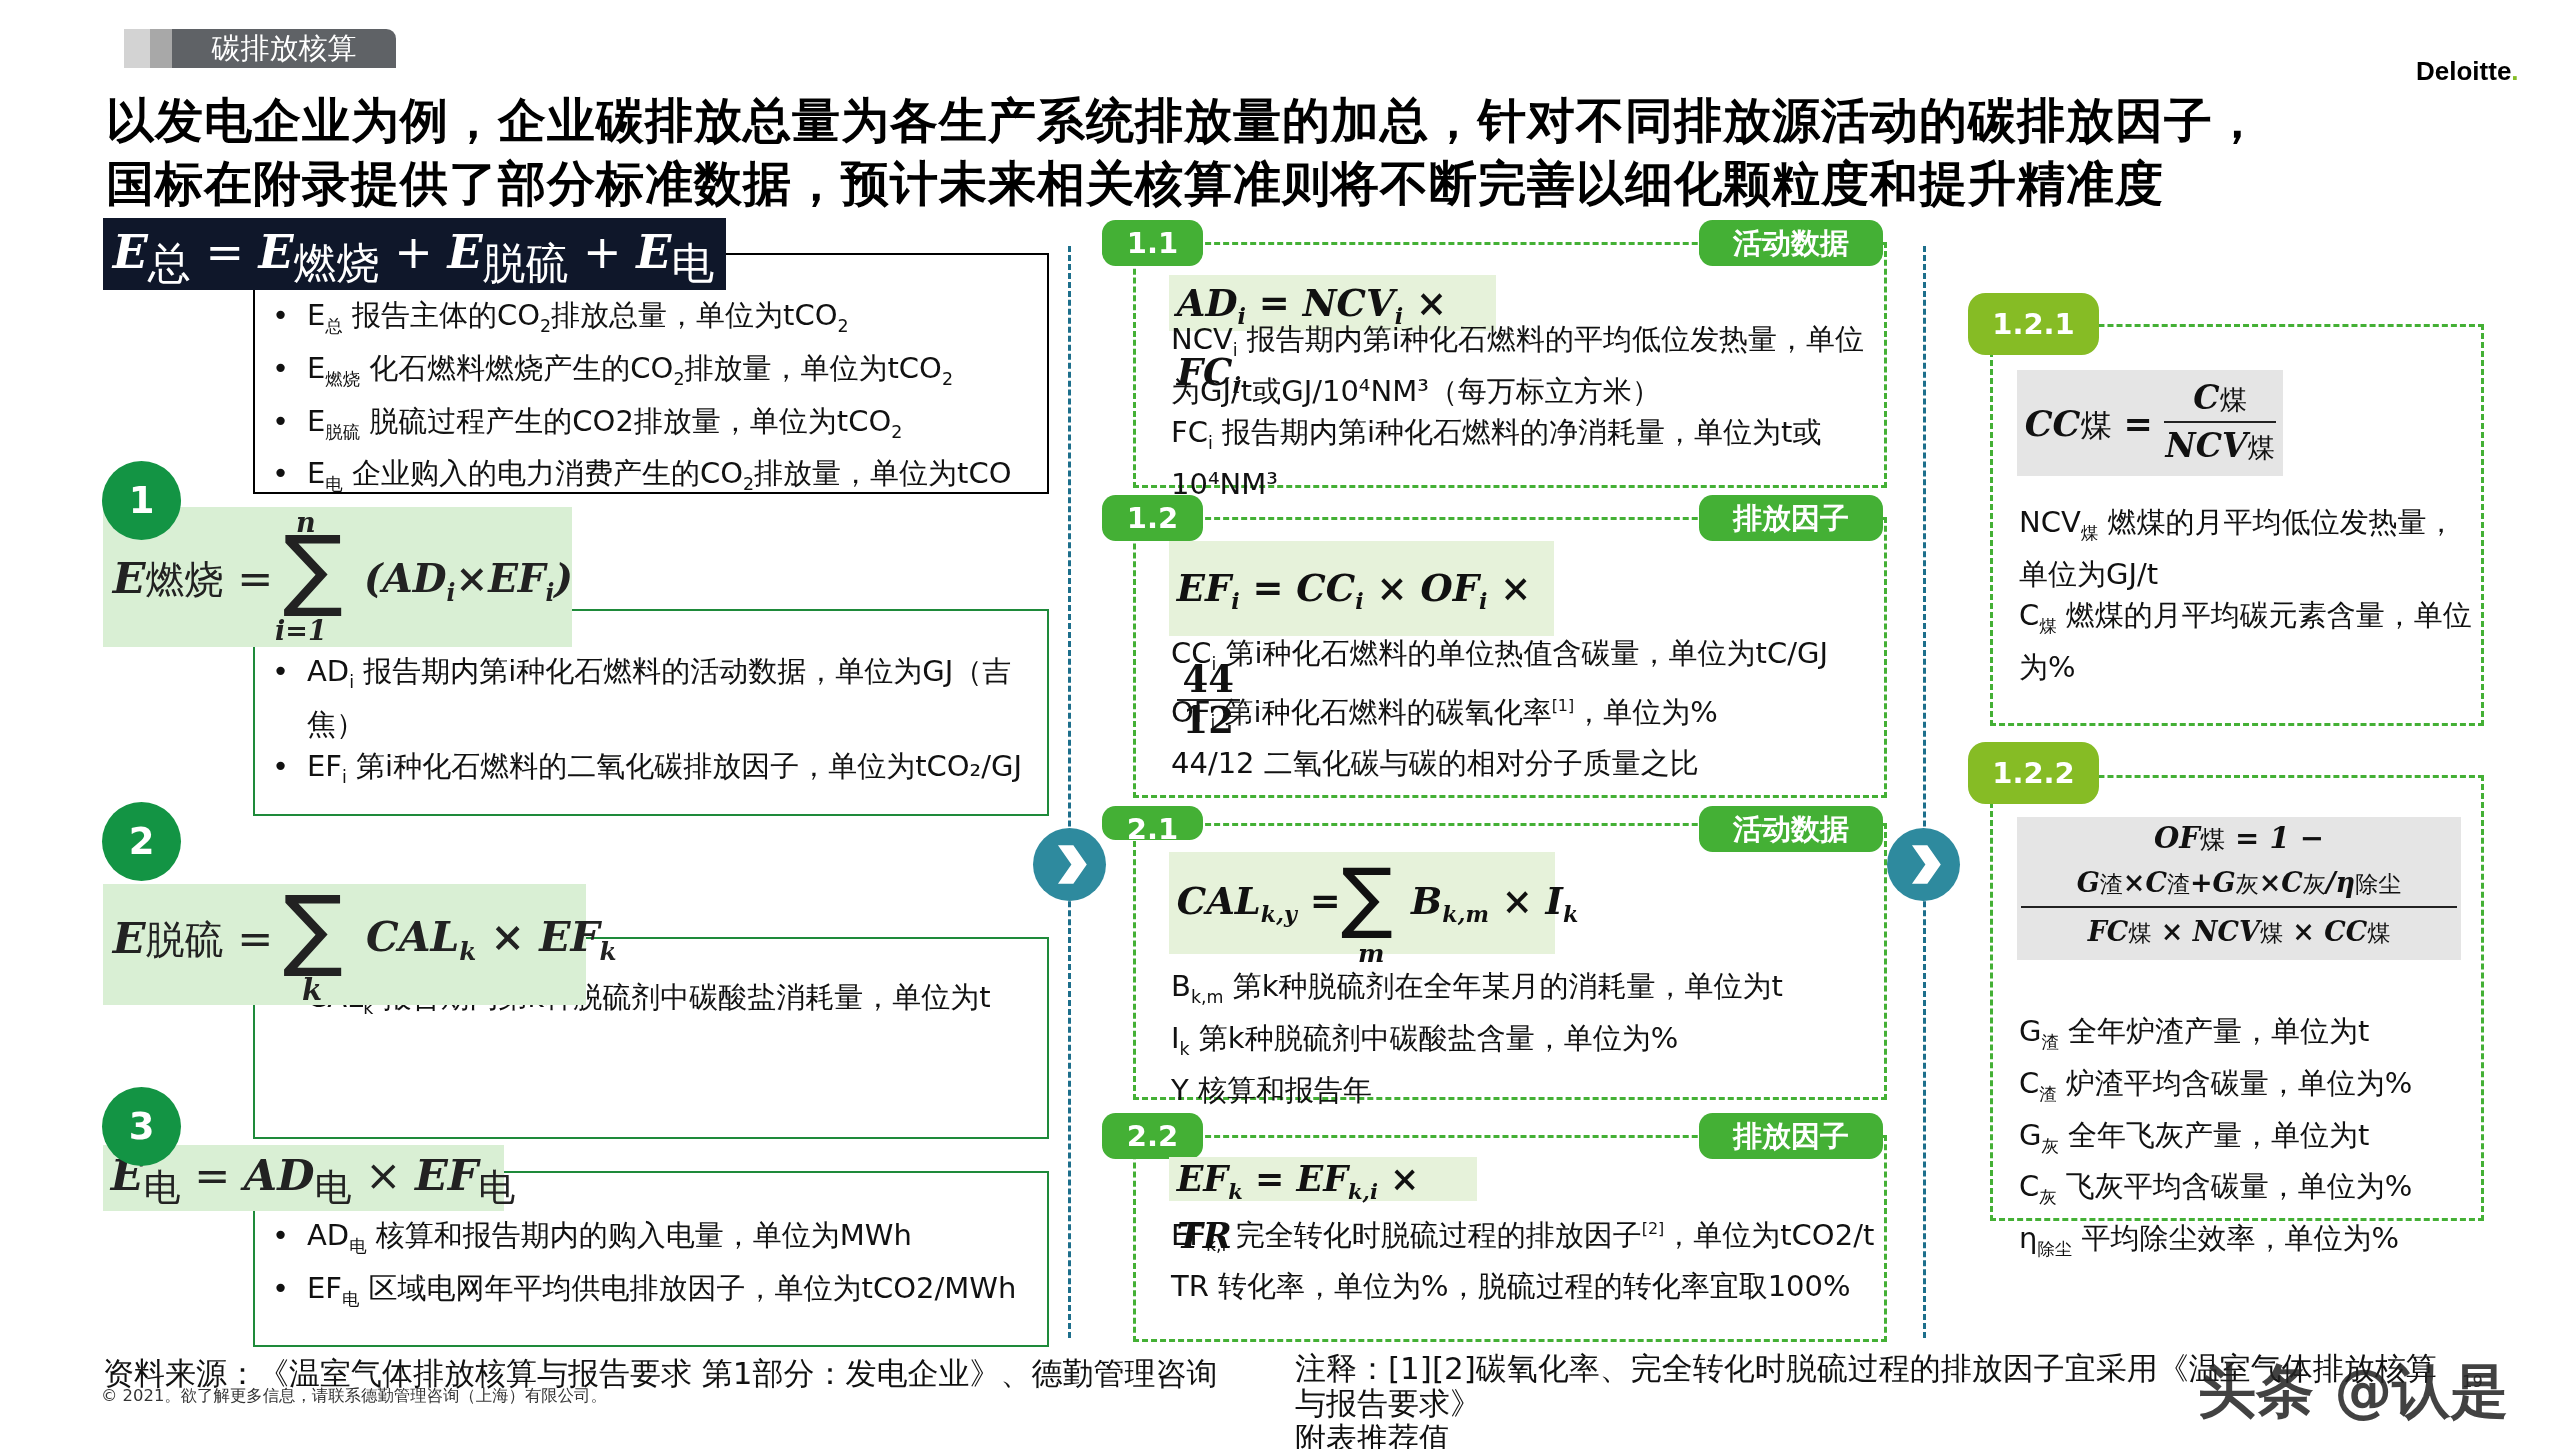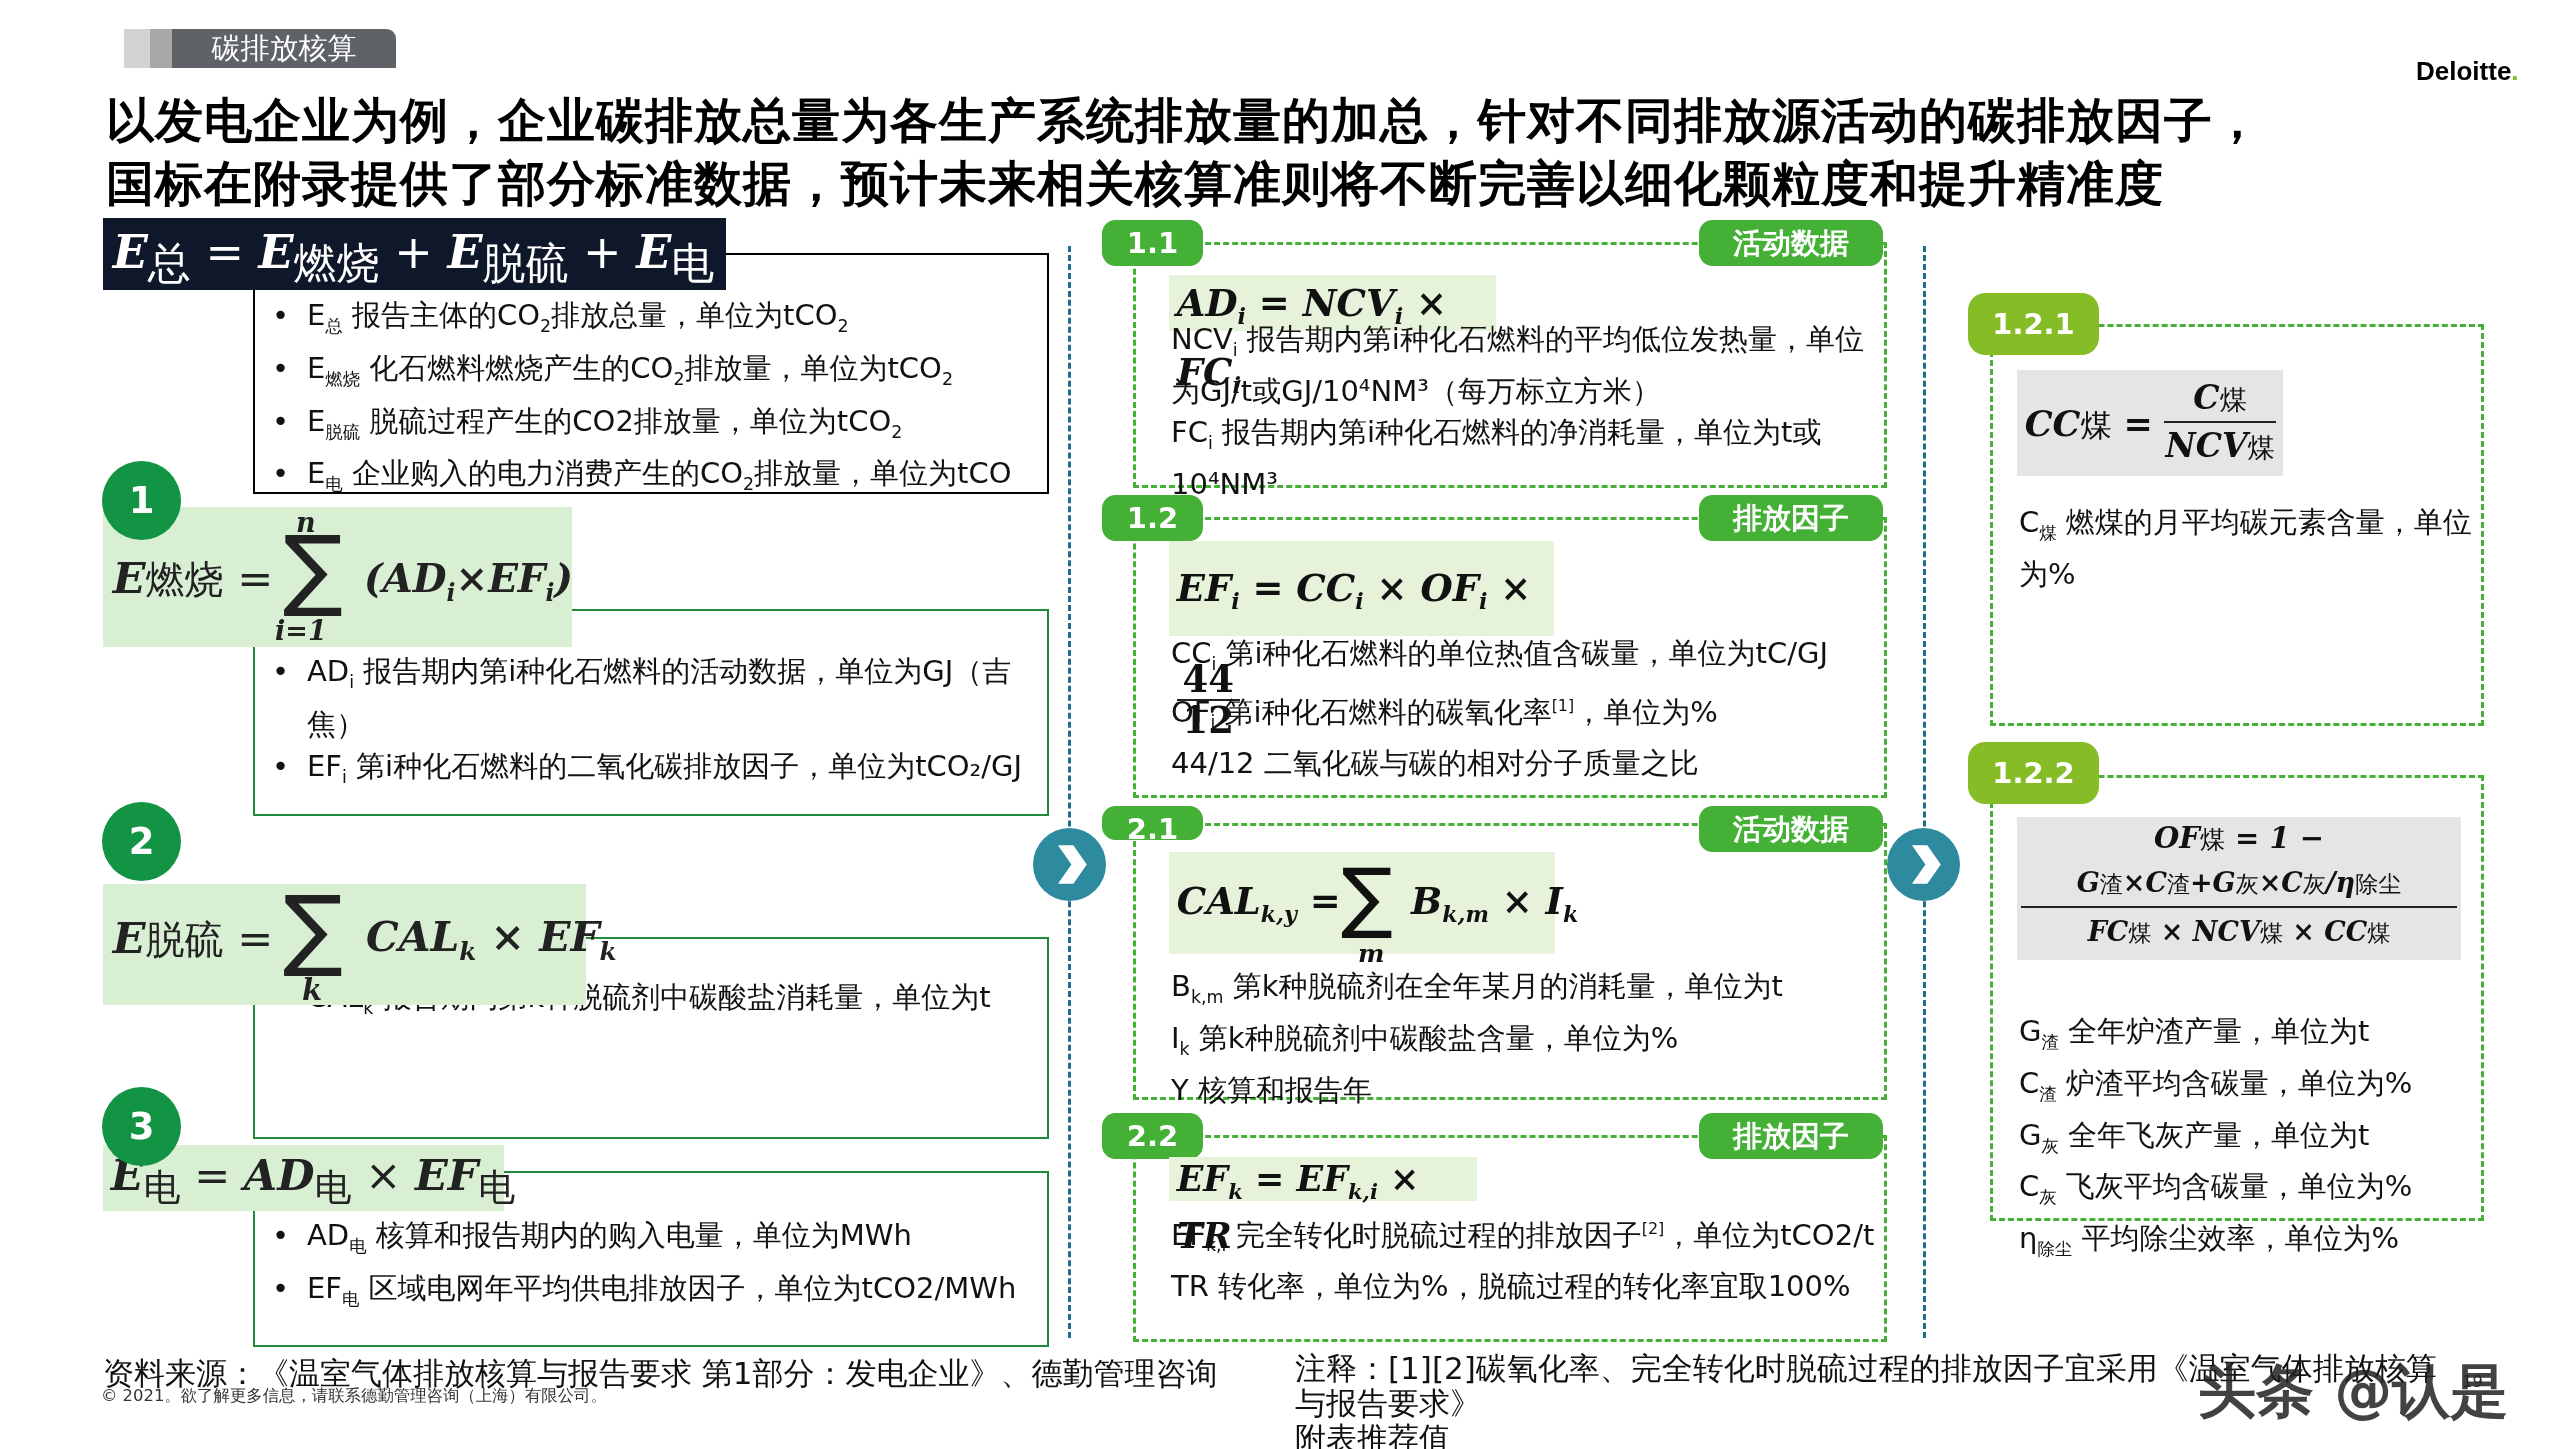--- a/index.html
+++ b/index.html
@@ -173,20 +173,21 @@
 <div class="abs gbox" style="left:1990px;top:324px;width:488px;height:396px;"></div>
 <div class="abs otag" style="left:1968px;top:293px;width:131px;height:62px;line-height:62px;">1.2.1</div>
 <div class="abs lfo" style="left:2017px;top:370px;width:266px;height:106px;">
   <div class="abs serif" style="left:7.7px;top:33px;font-size:35px;white-space:nowrap;">CC<span style="font-family:'DejaVu Sans',sans-serif;font-style:normal;font-weight:normal;font-size:31px;">煤</span> =</div>
   <div class="abs" style="left:147px;top:5.8px;width:112px;text-align:center;">
     <div class="serif" style="font-size:33px;border-bottom:2.9px solid #222;line-height:43px;">C<span style="font-family:'DejaVu Sans',sans-serif;font-style:normal;font-weight:normal;font-size:27px;">煤</span></div>
     <div class="serif" style="font-size:33px;line-height:46px;">NCV<span style="font-family:'DejaVu Sans',sans-serif;font-style:normal;font-weight:normal;font-size:27px;">煤</span></div>
   </div>
 </div>
 <div class="abs mtext" style="left:2019px;top:502px;width:454px;">
+  <div><span>NCV</span><sub>煤</sub><span> 燃煤的月平均低位发热量，单位为GJ/t</span></div>
   <div><span>C</span><sub>煤</sub><span> 燃煤的月平均碳元素含量，单位为%</span></div>
 </div>
 
 <div class="abs gbox" style="left:1990px;top:775px;width:488px;height:440px;"></div>
 <div class="abs otag" style="left:1968px;top:742px;width:131px;height:62px;line-height:62px;">1.2.2</div>
 <div class="abs lfo" style="left:2017px;top:817px;width:444px;height:143px;text-align:center;">
   <div class="serif" style="font-size:29px;line-height:43px;">OF<span style="font-family:'DejaVu Sans',sans-serif;font-style:normal;font-weight:normal;font-size:25px;">煤</span> = 1 −</div>
   <div class="serif" style="font-size:27px;line-height:44px;border-bottom:2.9px solid #222;margin:0 3.9px;white-space:nowrap;">G<span class="cj" style="font-family:'DejaVu Sans',sans-serif;font-style:normal;font-weight:normal;font-size:23px;">渣</span>×C<span style="font-family:'DejaVu Sans',sans-serif;font-style:normal;font-weight:normal;font-size:23px;">渣</span>+G<span style="font-family:'DejaVu Sans',sans-serif;font-style:normal;font-weight:normal;font-size:23px;">灰</span>×C<span style="font-family:'DejaVu Sans',sans-serif;font-style:normal;font-weight:normal;font-size:23px;">灰</span>/η<span style="font-family:'DejaVu Sans',sans-serif;font-style:normal;font-weight:normal;font-size:23px;">除尘</span></div>
   <div class="serif" style="font-size:27px;line-height:48px;white-space:nowrap;">FC<span style="font-family:'DejaVu Sans',sans-serif;font-style:normal;font-weight:normal;font-size:23px;">煤</span> × NCV<span style="font-family:'DejaVu Sans',sans-serif;font-style:normal;font-weight:normal;font-size:23px;">煤</span> × CC<span style="font-family:'DejaVu Sans',sans-serif;font-style:normal;font-weight:normal;font-size:23px;">煤</span></div>
 </div>

